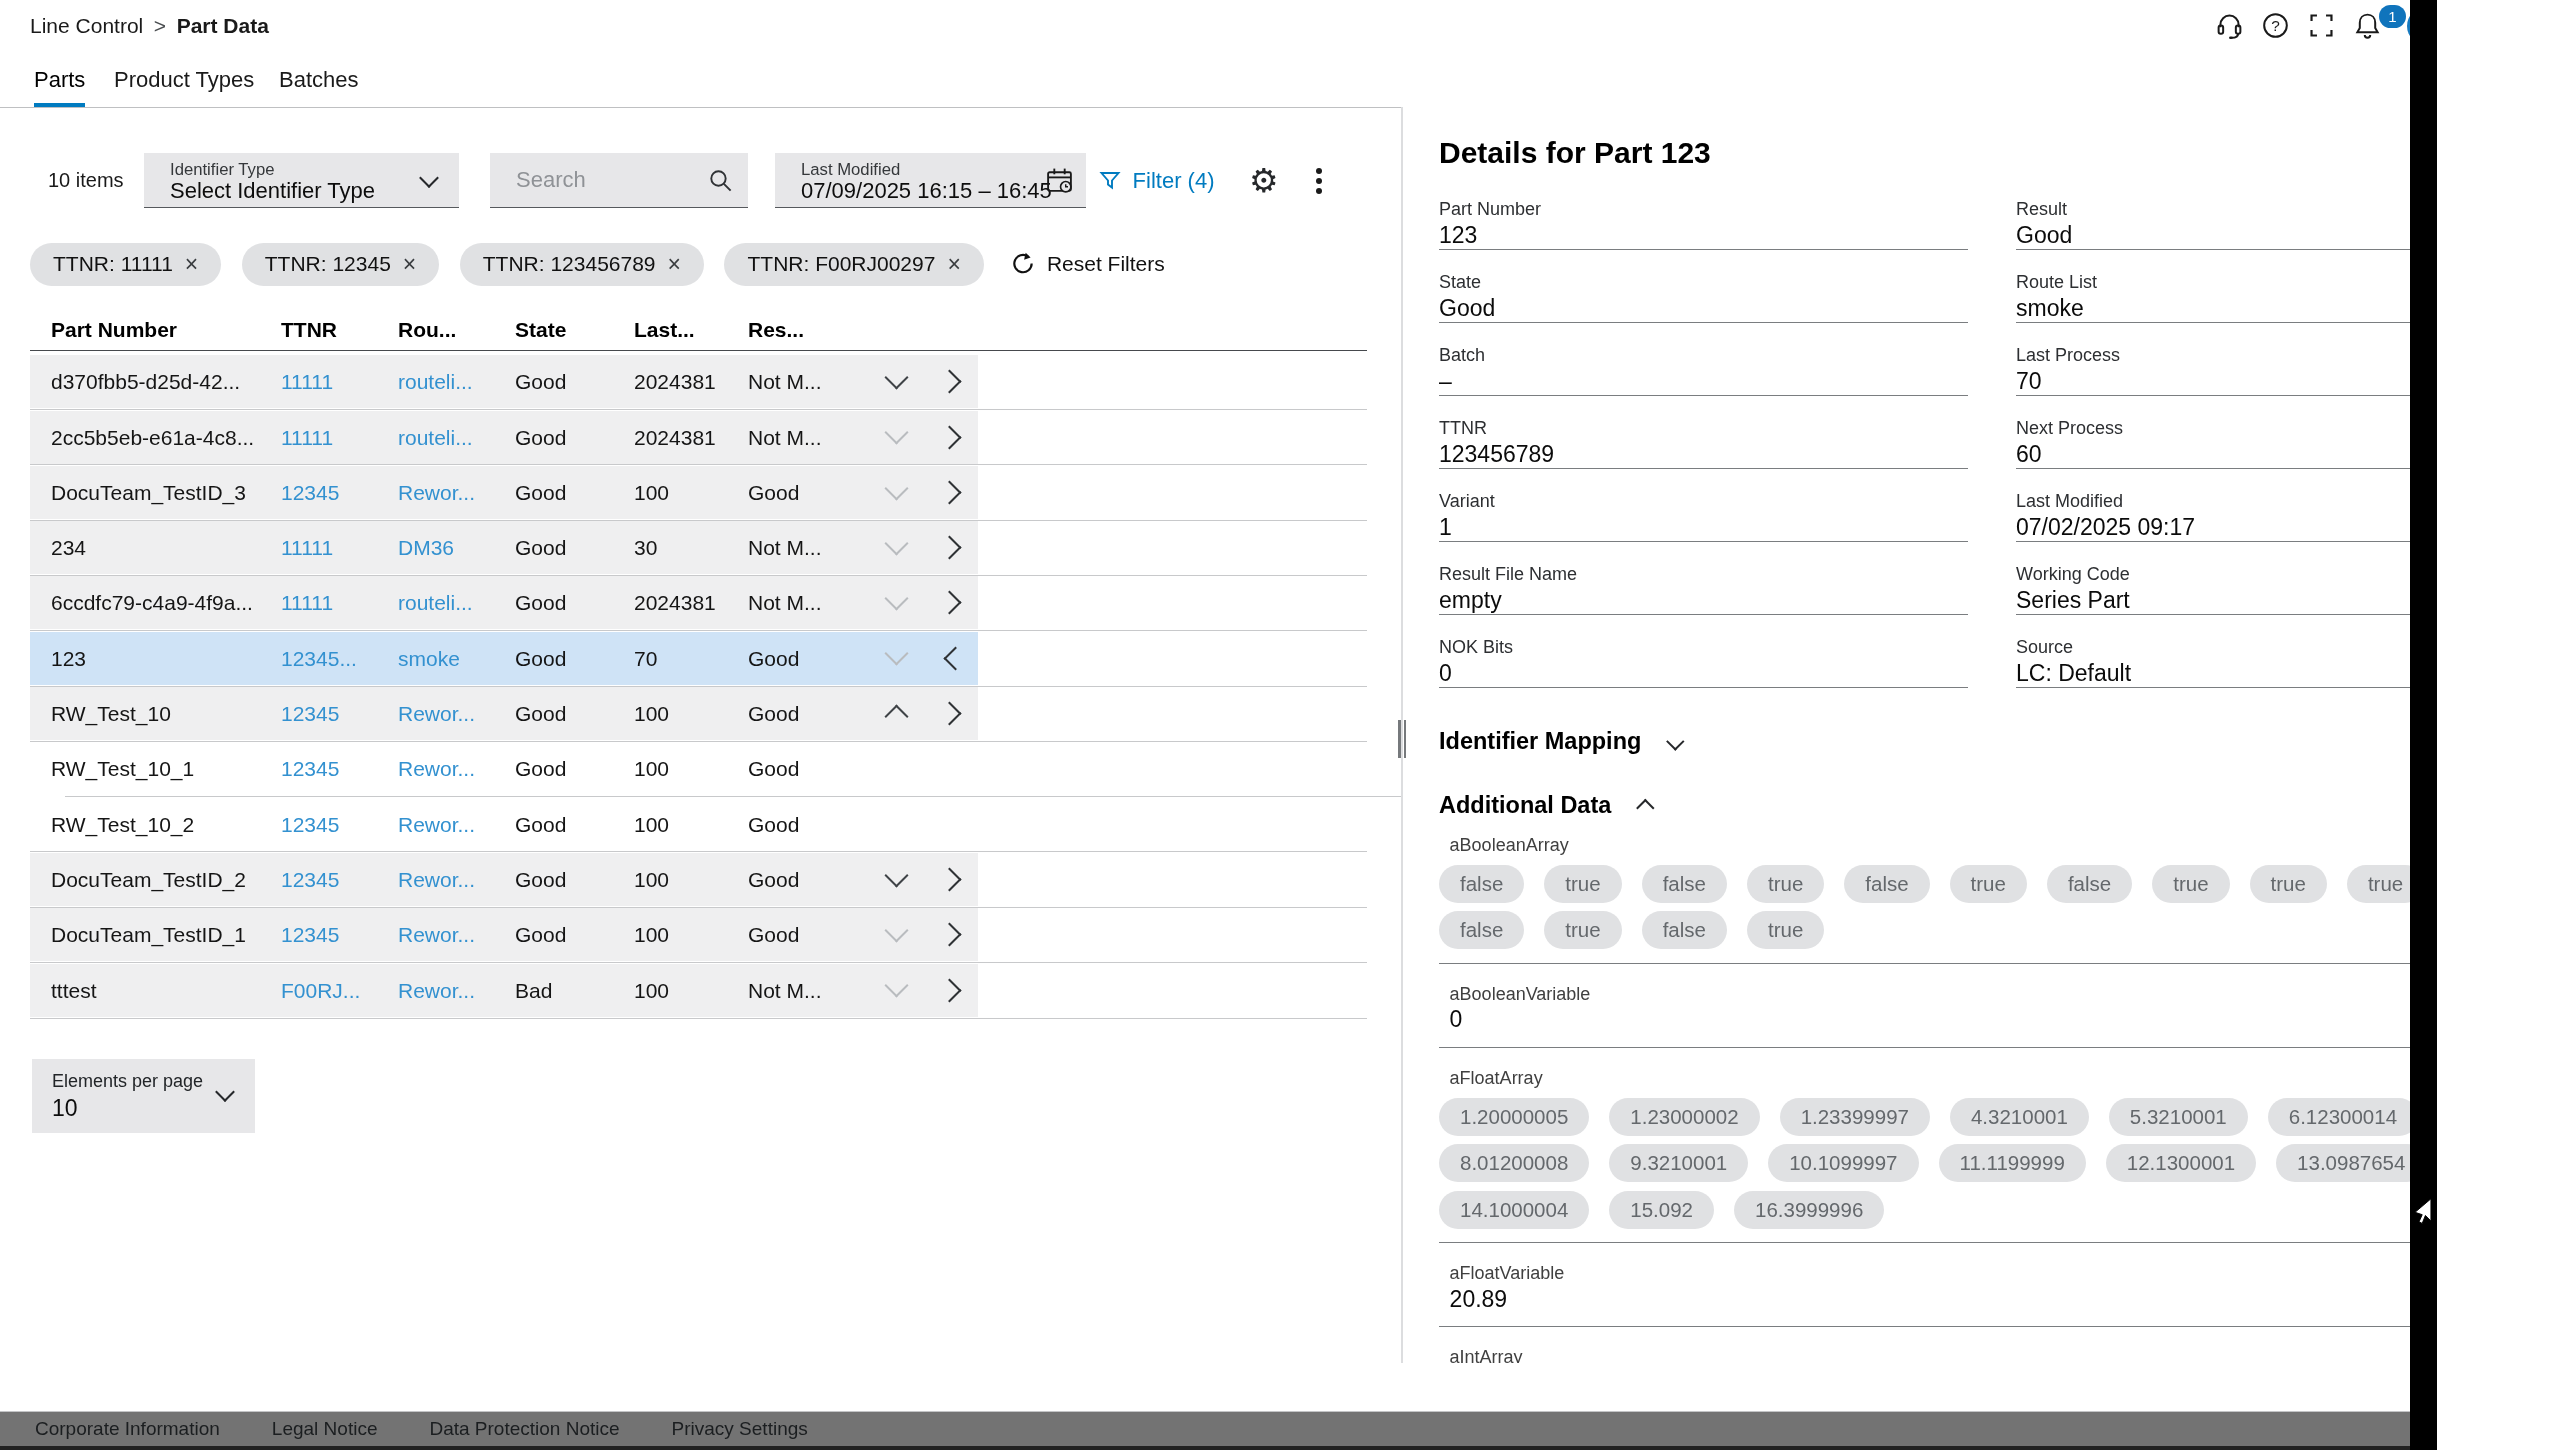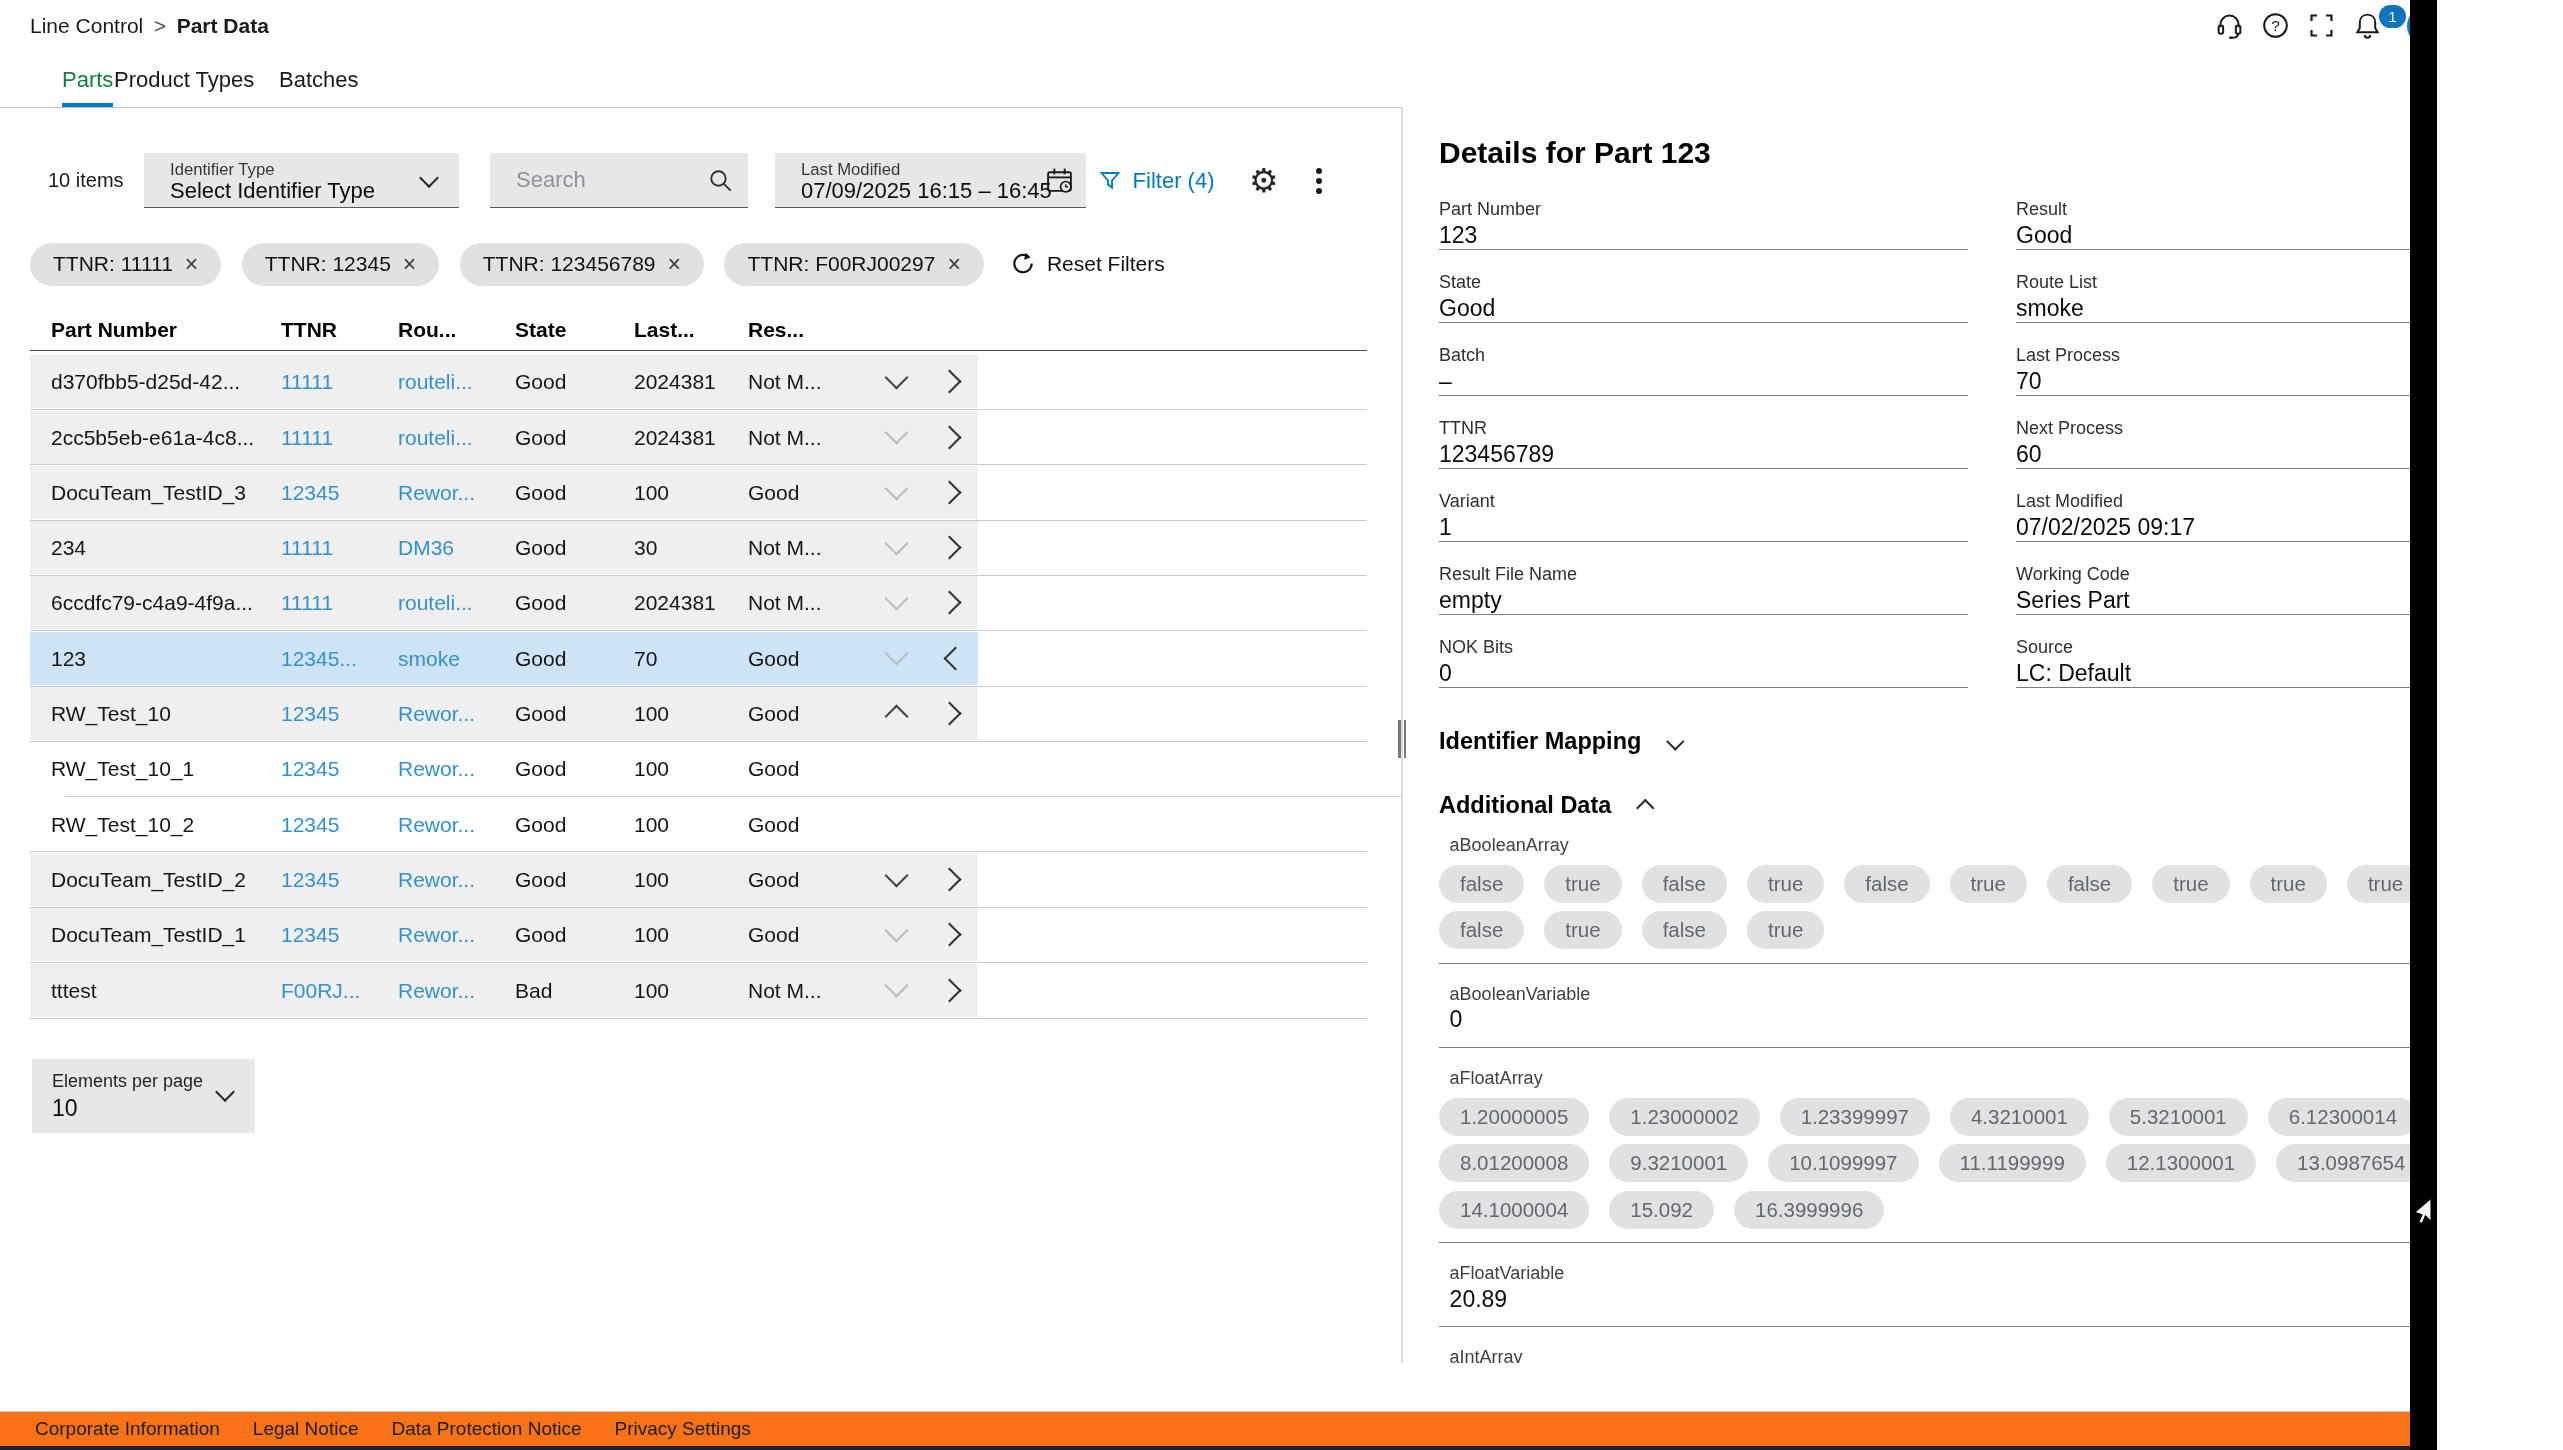--- a/index.html
+++ b/index.html
@@ -15,21 +15,21 @@
   .tb-ic svg{width:29px;height:29px;}
   .badge{position:absolute;left:2379px;top:4.6px;min-width:27px;height:23px;border-radius:11.4px;background:#1074bc;
          color:#fff;font-size:15px;text-align:center;line-height:23px;padding:0 4.6px;box-sizing:border-box;}
   .avatar{position:absolute;left:2407px;top:6.8px;width:38px;height:38px;border-radius:50%;background:#1579bf;
           color:#fff;font-size:20px;display:flex;align-items:center;justify-content:center;}
   .username{position:absolute;left:2458px;top:0;height:52px;line-height:52px;font-size:21px;color:#111;}
 
   
   .tabs{position:absolute;left:0;top:52px;right:26.6px;height:55px;border-bottom:0.8px solid #bfc0c2;background:#fff;}
   .tab{position:absolute;top:0;height:55px;line-height:55px;font-size:22px;color:#1a1a1a;cursor:pointer;}
-  .tab.active{color:#15803d;margin-left:28px;}
+  .tab.active{color:#000000;}
   .tab.active::after{content:"";position:absolute;left:0;right:0;bottom:0;height:3.8px;background:#007bc0;}
   .tab.t1{left:34px;}.tab.t2{left:114px;}.tab.t3{left:279px;}
 
   
   .toolbar{position:absolute;left:0;top:153px;width:1401px;height:55px;}
   .items-count{position:absolute;left:48px;top:0;height:55px;line-height:55px;font-size:20px;color:#1a1a1a;}
   .ctrl{position:absolute;top:0;height:55px;background:#e7e7e9;border-bottom:1.5px solid #56595d;box-sizing:border-box;}
   .ctrl .lab{position:absolute;left:26px;top:6.8px;font-size:16.7px;color:#35383b;}
   .ctrl .val{position:absolute;left:26px;top:25px;font-size:22px;color:#0d0d0d;white-space:nowrap;}
   .dd{left:144px;width:315px;}
@@ -113,22 +113,22 @@
   .adwrap{position:absolute;left:36px;top:728px;width:1073px;}
   .adlab{font-size:18px;color:#404040;margin:0 0 9px 10.6px;}
   .chiprow{display:flex;gap:20px;margin-bottom:8.4px;}
   .vchip{height:38px;border-radius:19px;background:#e0e1e3;color:#64686c;font-size:20.5px;
          display:flex;align-items:center;padding:0 21px;white-space:nowrap;}
   .addiv{height:0.8px;background:#7a7d80;margin:13.7px 0 20px 0;}
   .adval{font-size:23px;color:#0b0b0b;margin:1.5px 0 0 10.6px;}
   .mb0{margin-bottom:0;}
 
   
-  .footer{position:absolute;left:0;top:1411px;right:0;height:34px;border-top:0.8px solid #c3c4c6;background:#f97316;
-          display:flex;align-items:center;gap:33px;padding-left:35px;font-size:19px;color:#1b1e20;}
+  .footer{position:absolute;left:0;top:1411px;right:0;height:34px;border-top:0.8px solid #c3c4c6;background:#737373;
+          display:flex;align-items:center;gap:52px;padding-left:35px;font-size:19px;color:#1b1e20;}
   .edge-bottom{position:absolute;left:0;bottom:0;right:0;height:5.3px;background:#222;}
   .edge-right{position:absolute;right:0;top:0;width:26.6px;height:1451px;background:#000;z-index:10;}
   .cursor{position:absolute;left:0.8px;top:1198px;}
 </style>
 </head>
 <body>
 
 <div class="screen">
 
   <div class="topbar">

